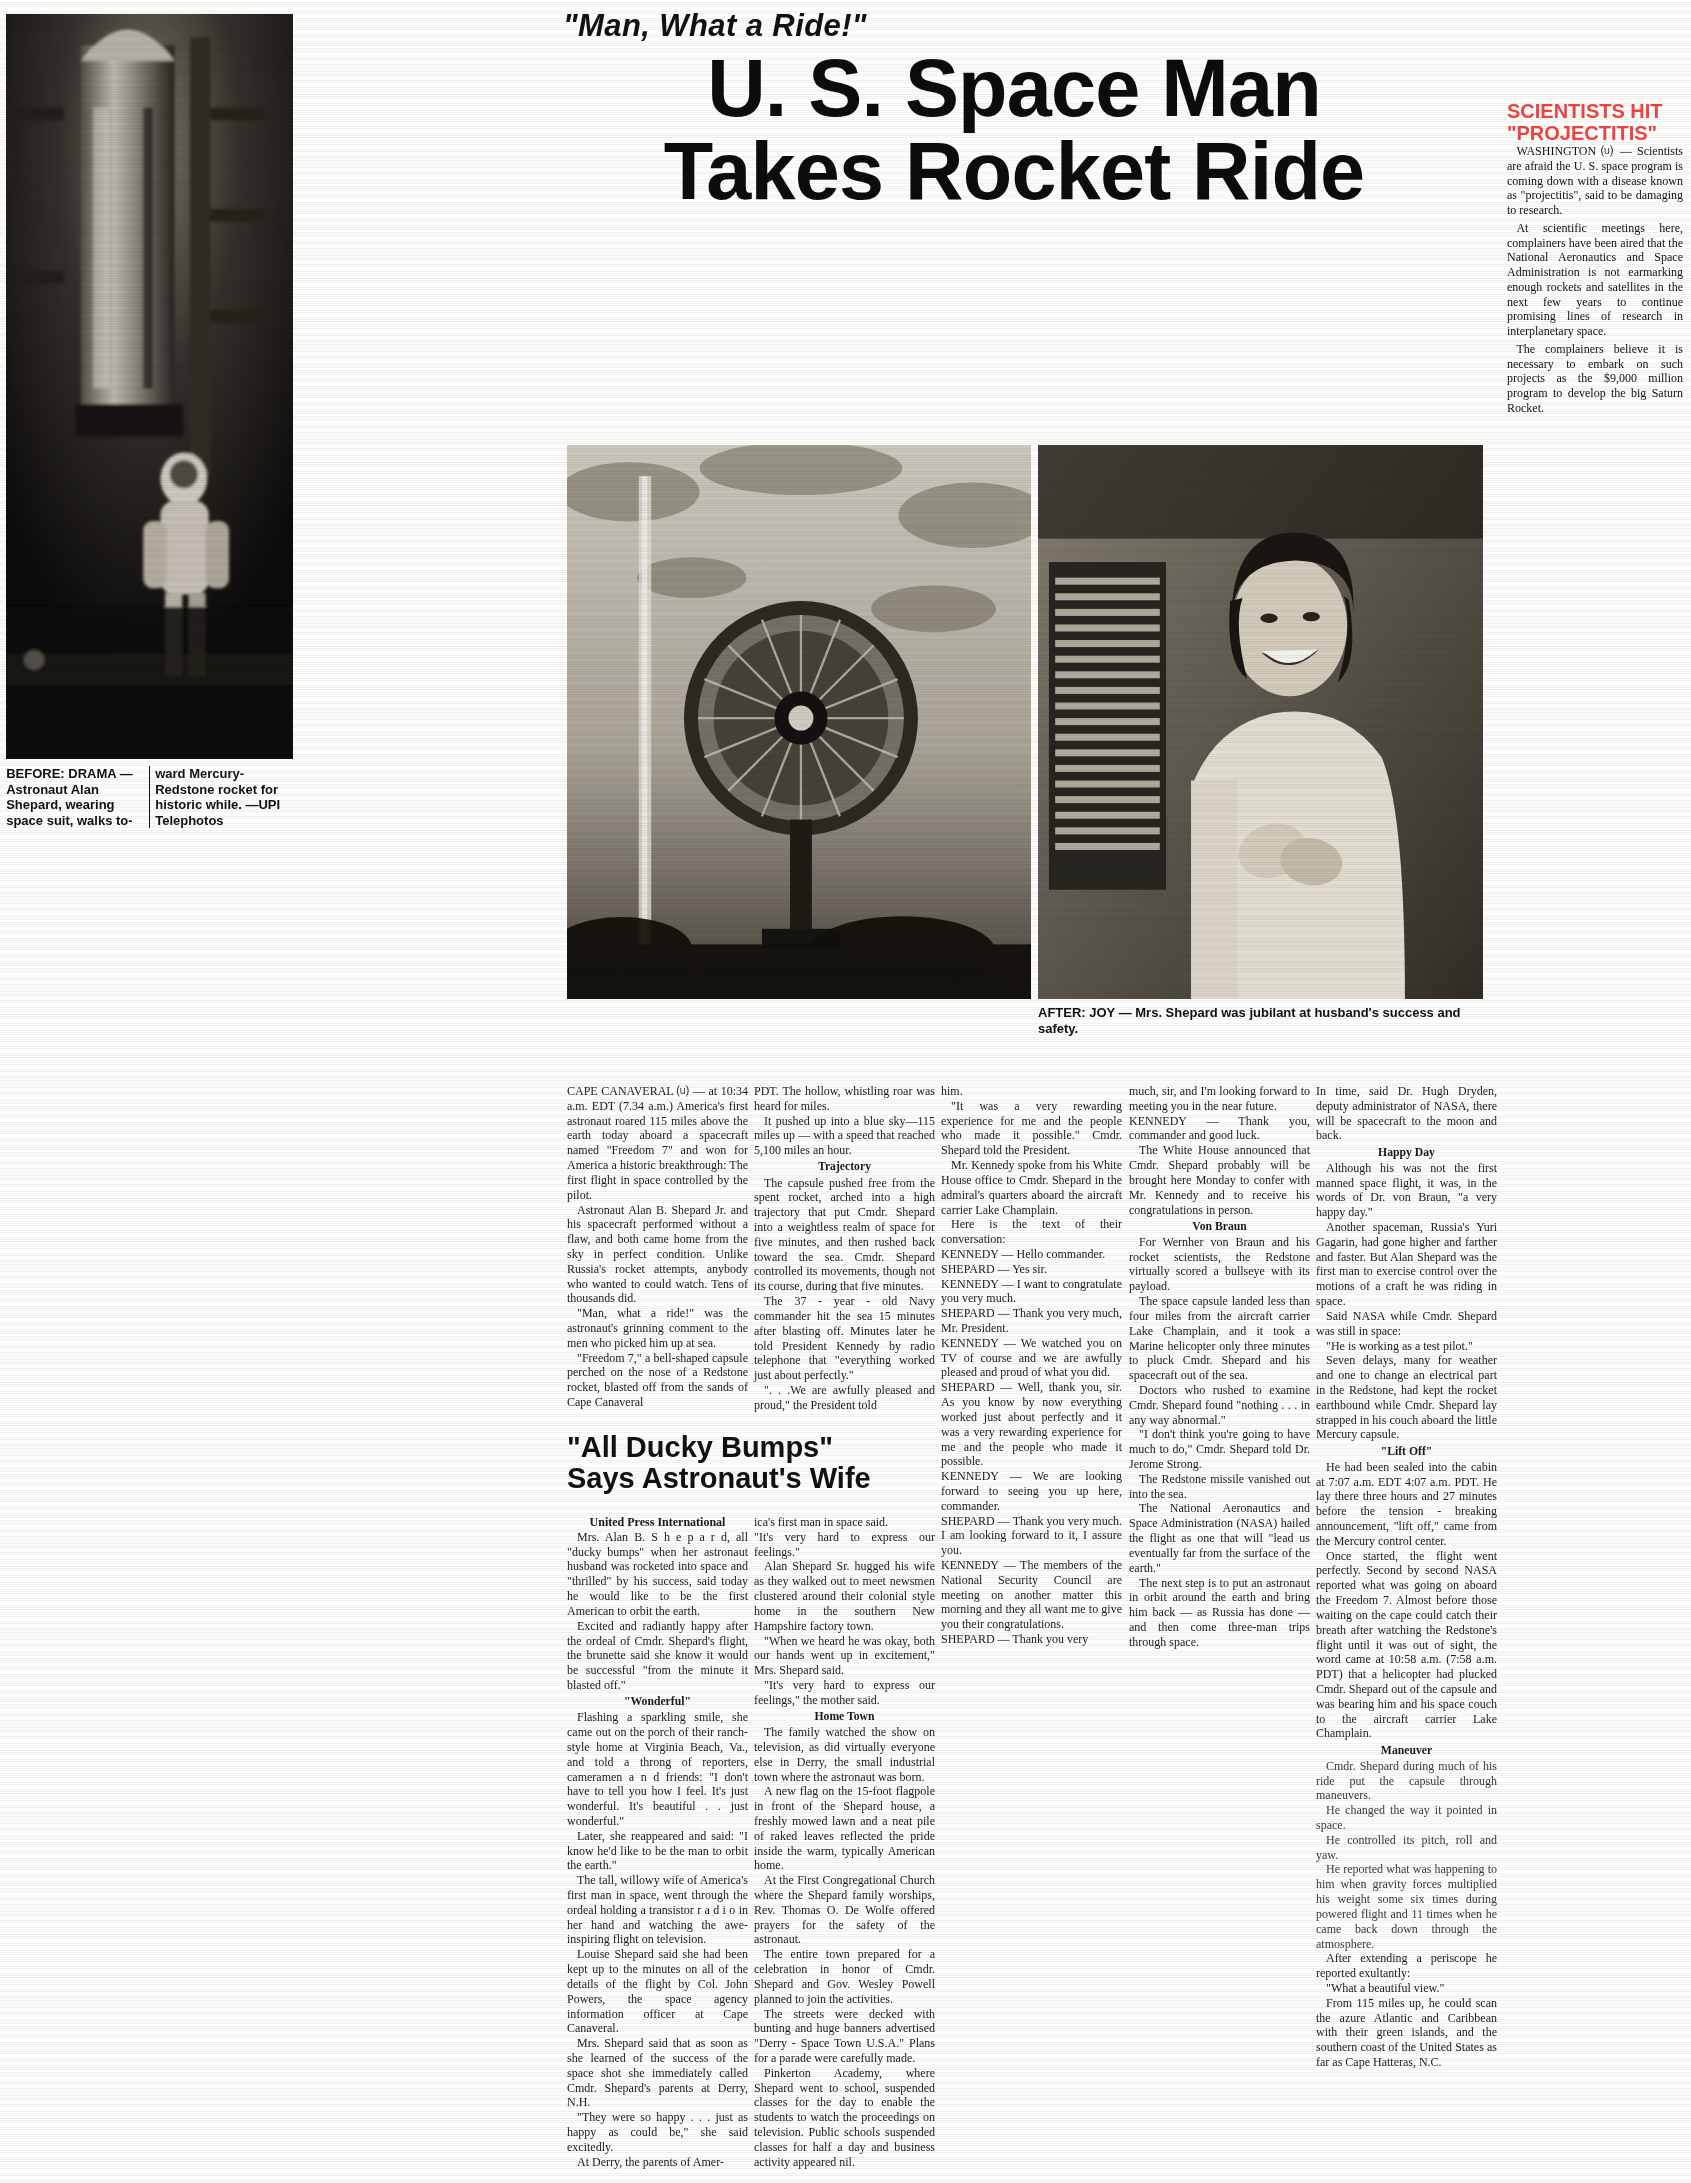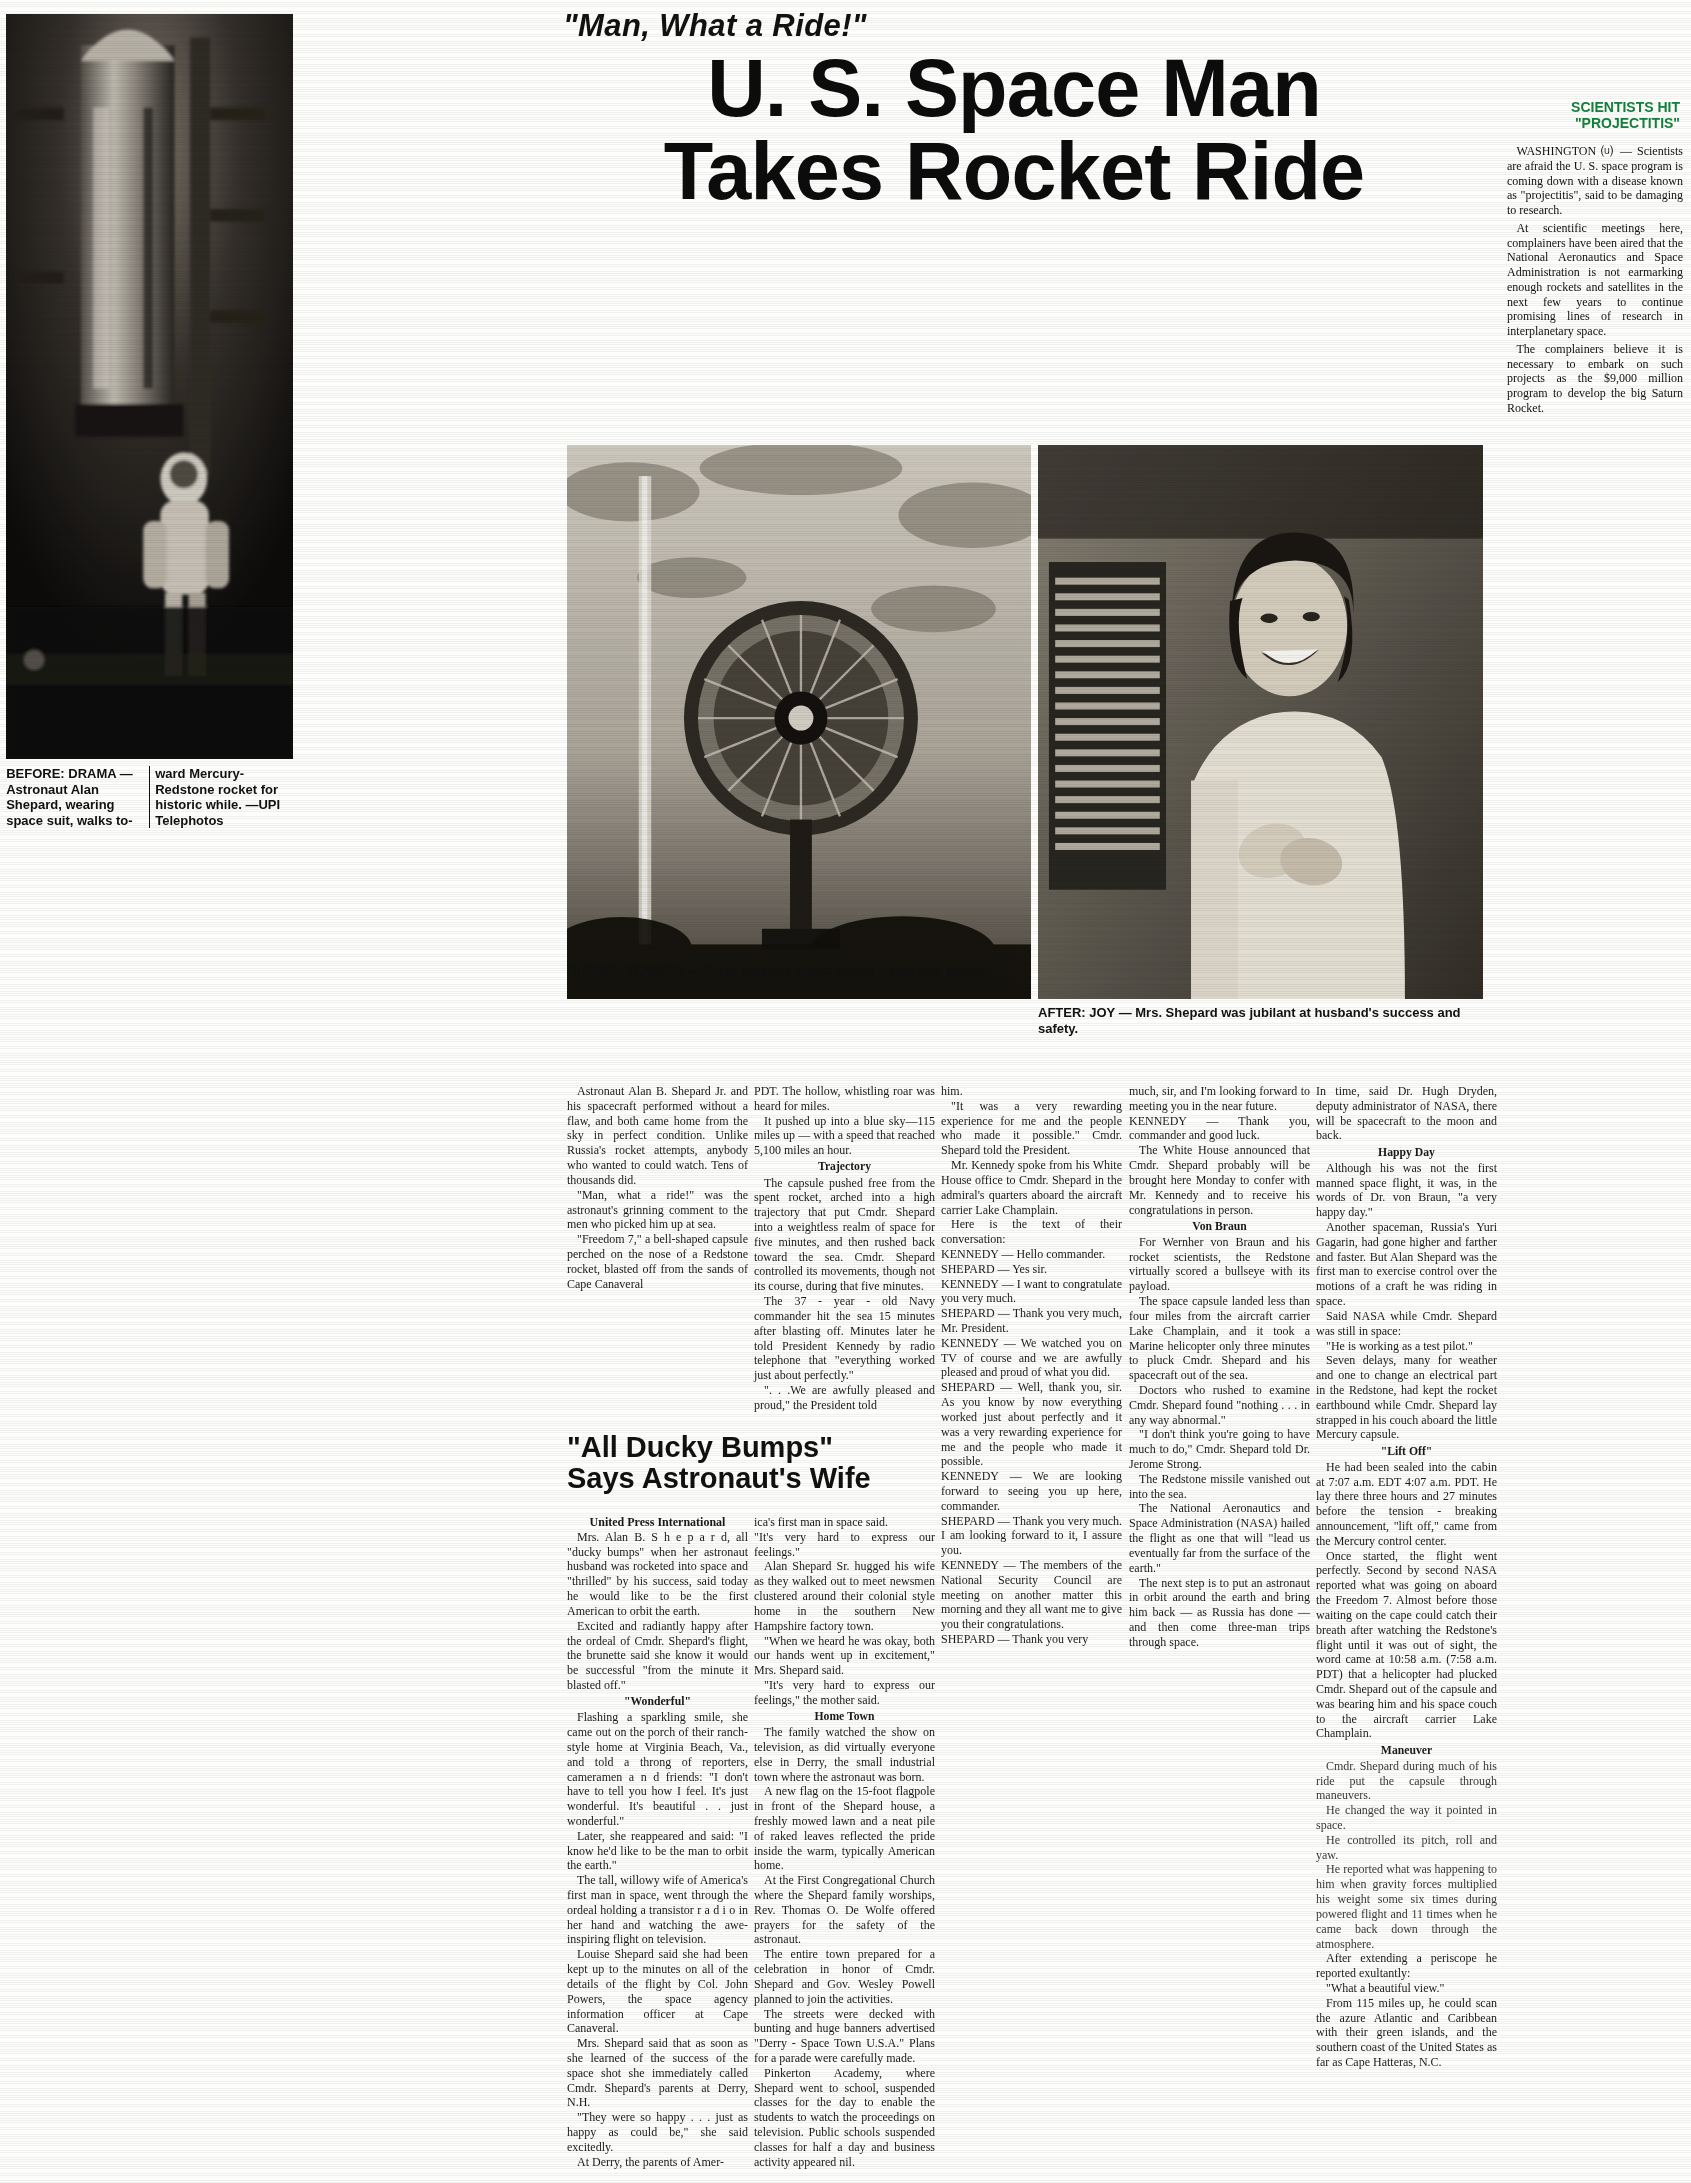--- a/index.html
+++ b/index.html
@@ -50,24 +50,23 @@
   .headline .l2 { display:block; }
 
   
   .sci-head {
     position: absolute;
     left: 1507px;
     top: 100px;
     width: 173px;
     font-family: "Liberation Sans", sans-serif;
     font-weight: bold;
-    font-size: 14px;
+    font-size: 20px;
     line-height: 1.12;
-    color: #15803d;
-    text-align: right;
+    color: #ef4444;
   }
   .sci-body {
     position: absolute;
     left: 1507px;
     top: 144px;
     width: 176px;
     font-size: 12px;
     line-height: 1.23;
     text-align: justify;
     column-count: 1;
@@ -348,20 +347,21 @@
         <ellipse cx="350" cy="534" rx="40" ry="30" fill="#cfc5b4" transform="rotate(10 350 534)"></ellipse>
         <rect x="196" y="430" width="60" height="280" fill="#e6e0d3"></rect>
       </g>
       <rect width="570" height="710" fill="#000" opacity=".05"></rect>
     </svg>
   </div>
   <div class="cap" id="cap-after">AFTER: JOY — Mrs. Shepard was jubilant at husband's success and safety.</div>
 
 
   <div class="bodycol" id="col1">
+    <p class="lead">CAPE CANAVERAL ⒰ — at 10:34 a.m. EDT (7.34 a.m.) America's first astronaut roared 115 miles above the earth today aboard a spacecraft named "Freedom 7" and won for America a historic breakthrough: The first flight in space controlled by the pilot.</p>
     <p>Astronaut Alan B. Shepard Jr. and his spacecraft performed without a flaw, and both came home from the sky in perfect condition. Unlike Russia's rocket attempts, anybody who wanted to could watch. Tens of thousands did.</p>
     <p>"Man, what a ride!" was the astronaut's grinning comment to the men who picked him up at sea.</p>
     <p>"Freedom 7," a bell-shaped capsule perched on the nose of a Redstone rocket, blasted off from the sands of Cape Canaveral</p>
   </div>
 
   <div class="bodycol" id="col2">
     <p class="lead">PDT. The hollow, whistling roar was heard for miles.</p>
     <p>It pushed up into a blue sky—115 miles up — with a speed that reached 5,100 miles an hour.</p>
     <p class="sub">Trajectory</p>
     <p>The capsule pushed free from the spent rocket, arched into a high trajectory that put Cmdr. Shepard into a weightless realm of space for five minutes, and then rushed back toward the sea. Cmdr. Shepard controlled its movements, though not its course, during that five minutes.</p>

